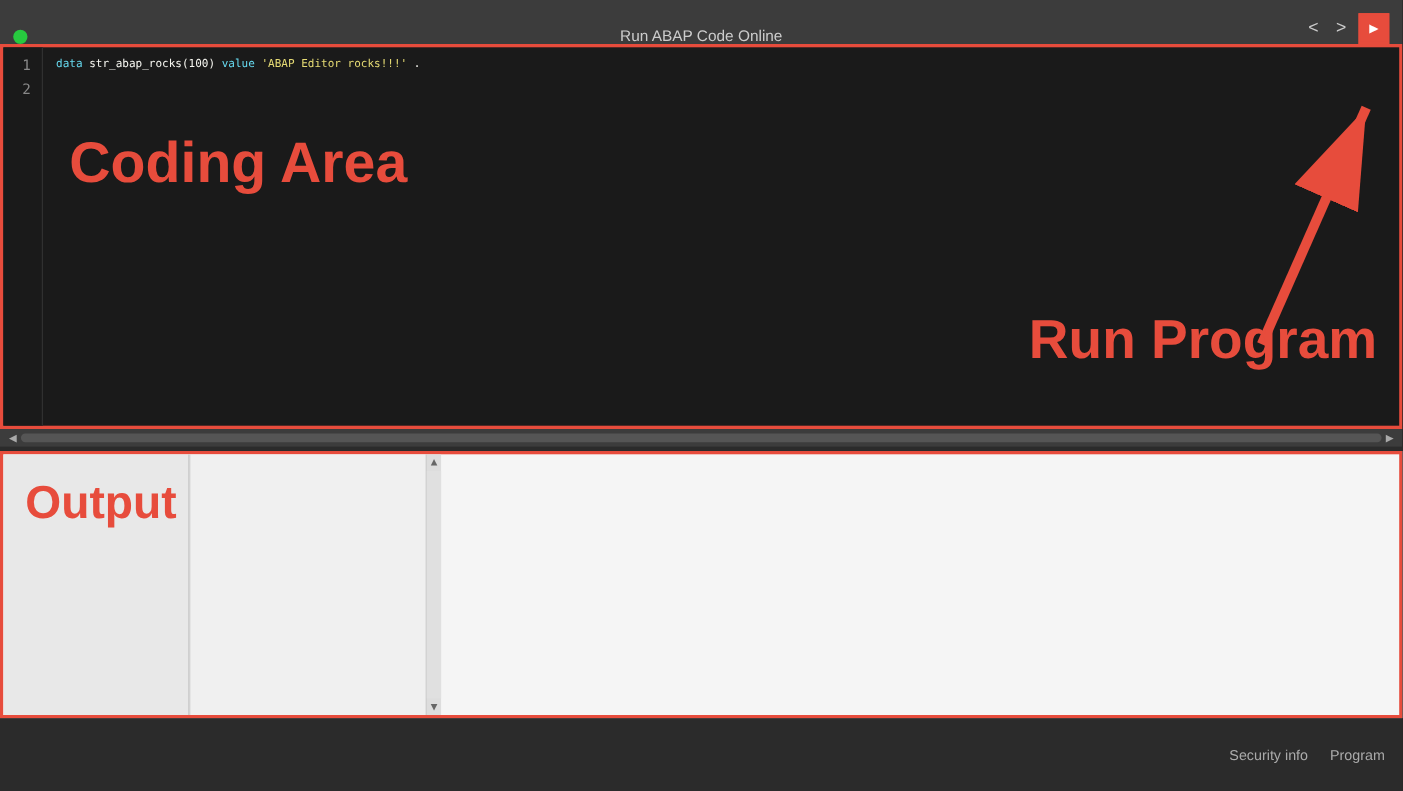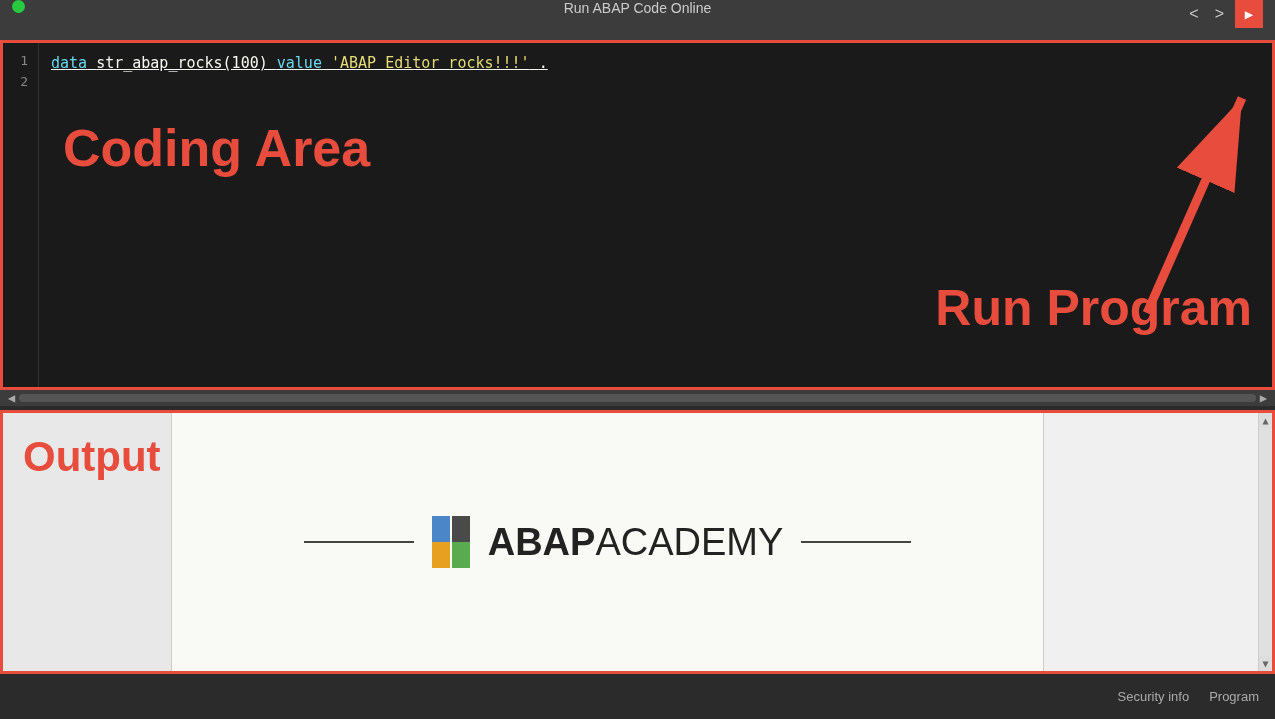--- a/index.html
+++ b/index.html
@@ -9,21 +9,21 @@
       background: #2b2b2b;
       font-family: monospace;
       overflow: hidden;
       display: flex;
       flex-direction: column;
     }
 
     
     .titlebar {
       display: flex;
-      align-items: flex-start;
+      align-items: flex-end;
       justify-content: space-between;
       background: #3c3c3c;
       height: 40px;
       padding: 0 12px;
       flex-shrink: 0;
     }
     .titlebar-left {
       display: flex;
       align-items: center;
       gap: 8px;
@@ -93,24 +93,23 @@
       text-align: right;
       font-size: 13px;
       line-height: 1.6;
       min-width: 36px;
       user-select: none;
       border-right: 1px solid #333;
     }
     .code-content {
       padding: 8px 12px;
       color: #f8f8f2;
-      font-size: 15px;
+      font-size: 10px;
       line-height: 1.6;
       flex: 1;
-      text-decoration: underline;
     }
     .code-keyword { color: #66d9ef; }
     .code-string { color: #e6db74; }
     .code-normal { color: #f8f8f2; }
 
     .coding-area-label {
       position: absolute;
       left: 60px;
       top: 75px;
       color: #e74c3c;
@@ -280,21 +279,21 @@
       cursor: pointer;
     }
     .vscroll-track {
       flex: 1;
       width: 100%;
       background: #e0e0e0;
     }
 
     
     .statusbar {
-      height: 45px;
+      height: 66px;
       background: #2b2b2b;
       display: flex;
       align-items: center;
       justify-content: flex-end;
       padding: 0 16px;
       gap: 20px;
       flex-shrink: 0;
     }
     .statusbar-link {
       color: #aaa;
@@ -353,40 +352,20 @@
   <div class="scrollbar-area">
     <span class="scrollbar-arrow">◀</span>
     <div class="scrollbar-track"></div>
     <span class="scrollbar-arrow scroll-right-arrow">▶</span>
   </div>
 
   <div class="output-area">
     <div class="output-sidebar">
       <div class="output-label">Output</div>
     </div>
-    <div class="output-main">
-
-      <div class="logo-container">
-        <div class="logo-lines-left"></div>
-        <div class="logo-icon">
-          <div class="logo-bar-left">
-            <div class="logo-bar-top-left"></div>
-            <div class="logo-bar-bottom-left"></div>
-          </div>
-          <div class="logo-bar-right">
-            <div class="logo-bar-top-right"></div>
-            <div class="logo-bar-bottom-right"></div>
-          </div>
-        </div>
-        <div class="logo-text">
-          <span class="logo-text-bold">ABAP</span><span>ACADEMY</span>
-        </div>
-        <div class="logo-lines-right"></div>
-      </div>
-    </div>
     <div class="output-right-sidebar"></div>
     <div class="output-vscrollbar">
       <span class="vscroll-arrow">▲</span>
       <div class="vscroll-track"></div>
       <span class="vscroll-arrow">▼</span>
     </div>
   </div>
 
 </div>
 

